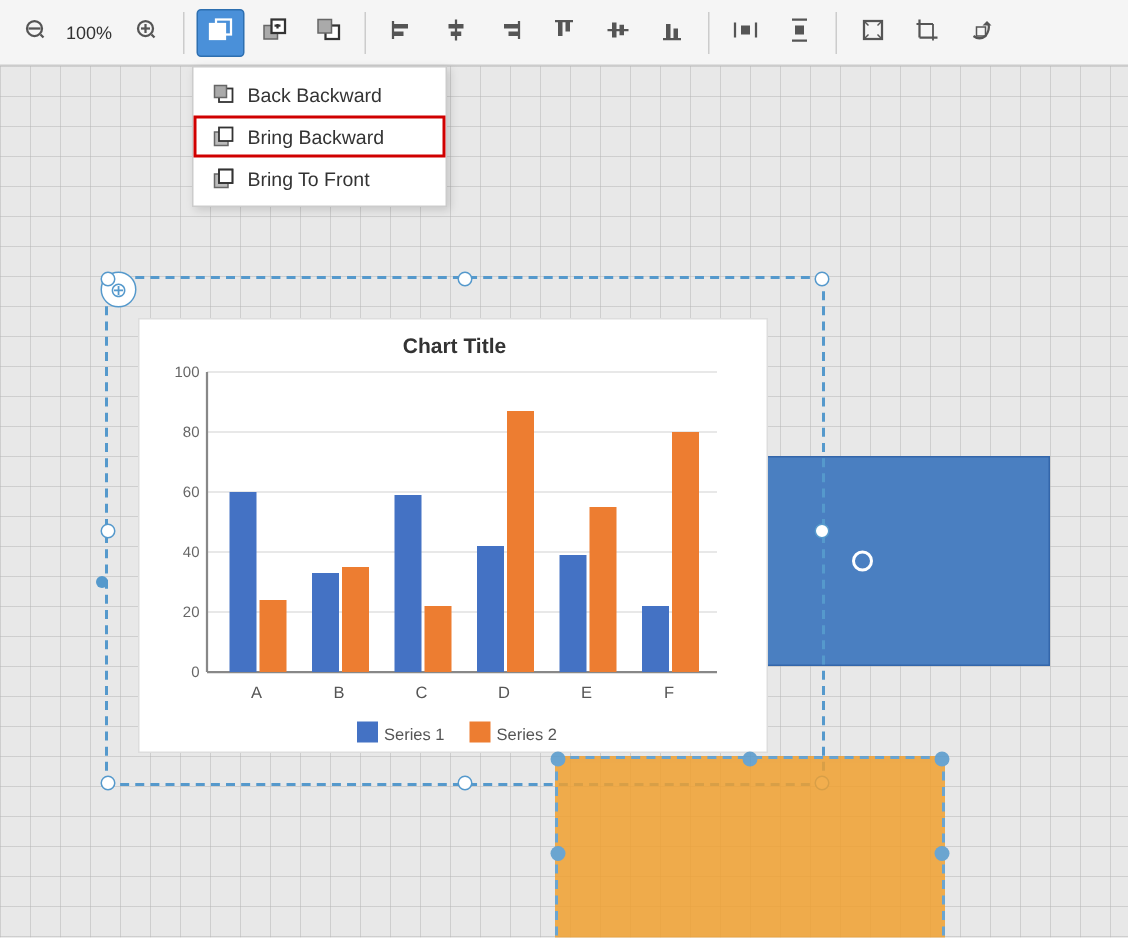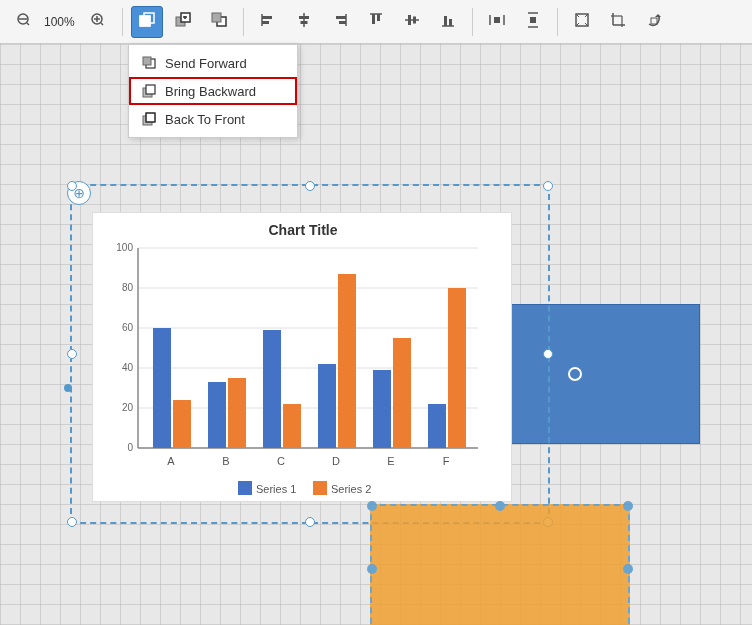--- a/index.html
+++ b/index.html
@@ -364,40 +364,40 @@
 </div>
 
 <div class="dropdown-menu">
   <div class="dropdown-item">
     <span class="layer-icon">
       <svg width="16" height="16" viewBox="0 0 16 16">
         <rect x="5" y="4" width="9" height="9" fill="white" stroke="#333" stroke-width="1.2"></rect>
         <rect x="2" y="2" width="8" height="8" fill="#aaa" stroke="#666" stroke-width="1"></rect>
       </svg>
     </span>
-    <span>Send Forward</span>
+    <span>Back Backward</span>
   </div>
   <div class="dropdown-item highlighted">
     <span class="layer-icon">
       <svg width="16" height="16" viewBox="0 0 16 16">
         <rect x="2" y="5" width="9" height="9" fill="#bbb" stroke="#666" stroke-width="1"></rect>
         <rect x="5" y="2" width="9" height="9" fill="white" stroke="#333" stroke-width="1.2"></rect>
       </svg>
     </span>
     <span>Bring Backward</span>
   </div>
   <div class="dropdown-item">
     <span class="layer-icon">
       <svg width="16" height="16" viewBox="0 0 16 16">
         <rect x="2" y="5" width="9" height="9" fill="#bbb" stroke="#666" stroke-width="1"></rect>
         <rect x="5" y="2" width="9" height="9" fill="white" stroke="#333" stroke-width="1.2"></rect>
         <rect x="5" y="2" width="9" height="9" fill="none" stroke="#333" stroke-width="1"></rect>
       </svg>
     </span>
-    <span>Back To Front</span>
+    <span>Bring To Front</span>
   </div>
 </div>
 
 <div class="canvas-area">
 
   <div class="blue-rect" style="z-index:1;">
 
     <div style="position:absolute;top:50%;left:50%;transform:translate(-50%,-50%);width:14px;height:14px;border:2px solid white;border-radius:50%;background:transparent;"></div>
   </div>
 

